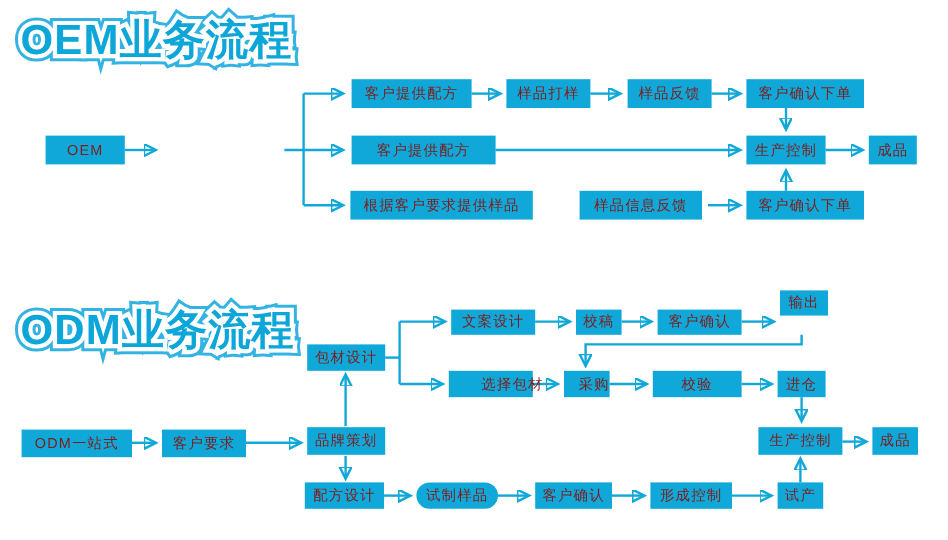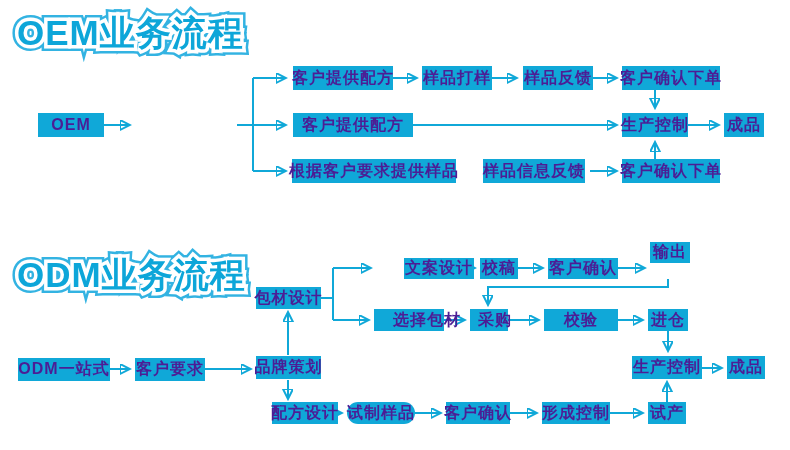--- a/index.html
+++ b/index.html
@@ -1,18 +1,18 @@
 <!DOCTYPE html>
 <html><head>
 <meta charset="utf-8">
 <style>
   html,body{margin:0;padding:0;background:#ffffff;}
   #stage{position:relative;width:790px;height:450px;background:#ffffff;overflow:hidden;
          font-family:"Liberation Sans", sans-serif;text-align:right;}
-  .node{position:absolute;background:#10a8d8;color:#4c1d95;font-weight:bold;font-size:16px;
+  .node{position:absolute;background:#10a8d8;color:#7f1d1d;font-weight:normal;font-size:12px;
         display:flex;align-items:center;justify-content:center;white-space:nowrap;
         box-sizing:border-box;letter-spacing:1px;}
   .flow-title{position:absolute;font-size:35px;font-weight:900;letter-spacing:1px;
               white-space:nowrap;height:46px;width:220px;}
   .flow-title span{position:absolute;left:0;top:0;white-space:nowrap;}
   .t-outer{color:#33b3e2;-webkit-text-stroke:12px #33b3e2;}
   .t-mid{color:#ffffff;-webkit-text-stroke:7px #ffffff;}
   .t-fill{color:#0da6d9;}
   svg.connectors{position:absolute;left:0;top:0;}
   svg.connectors path{stroke:#10a8d8;stroke-width:2;fill:none;}
@@ -74,43 +74,43 @@
   </div>
 
   <div class="node" style="left:38px;top:113px;width:66px;height:24px;">OEM</div>
   <div class="node" style="left:293px;top:66px;width:100px;height:24px;">客户提供配方</div>
   <div class="node" style="left:422px;top:66px;width:70px;height:24px;">样品打样</div>
   <div class="node" style="left:523px;top:66px;width:70px;height:24px;">样品反馈</div>
   <div class="node" style="left:622px;top:66px;width:98px;height:24px;">客户确认下单</div>
   <div class="node" style="left:293px;top:113px;width:120px;height:24px;">客户提供配方</div>
   <div class="node" style="left:622px;top:113px;width:66px;height:24px;">生产控制</div>
   <div class="node" style="left:724px;top:113px;width:40px;height:24px;">成品</div>
-  <div class="node" style="left:292px;top:159px;width:164px;height:24px;">根据客户要求提供样品</div>
+  <div class="node" style="left:292px;top:159px;width:152px;height:24px;">根据客户要求提供样品</div>
   <div class="node" style="left:483px;top:159px;width:102px;height:24px;">样品信息反馈</div>
   <div class="node" style="left:622px;top:159px;width:98px;height:24px;">客户确认下单</div>
 
   <div class="flow-title" style="left:17px;top:252px;">
     <span class="t-outer">ODM业务流程</span>
     <span class="t-mid">ODM业务流程</span>
     <span class="t-fill">ODM业务流程</span>
   </div>
 
   <div class="node" style="left:18px;top:358px;width:92px;height:23px;">ODM一站式</div>
   <div class="node" style="left:135px;top:358px;width:70px;height:23px;">客户要求</div>
   <div class="node" style="left:256px;top:356px;width:65px;height:23px;">品牌策划</div>
   <div class="node" style="left:256px;top:287px;width:65px;height:22px;">包材设计</div>
-  <div class="node" style="left:376px;top:258px;width:70px;height:21px;margin-left:28px;">文案设计</div>
+  <div class="node" style="left:376px;top:258px;width:70px;height:21px;">文案设计</div>
   <div class="node" style="left:480px;top:258px;width:38px;height:21px;">校稿</div>
   <div class="node" style="left:548px;top:258px;width:70px;height:21px;">客户确认</div>
   <div class="node" style="left:650px;top:242px;width:40px;height:21px;">输出</div>
   <div class="node" style="left:374px;top:309px;width:70px;height:22px;padding-left:36px;">选择包材</div>
   <div class="node" style="left:470px;top:309px;width:38px;height:22px;padding-left:12px;">采购</div>
   <div class="node" style="left:544px;top:309px;width:74px;height:22px;">校验</div>
   <div class="node" style="left:648px;top:309px;width:40px;height:22px;">进仓</div>
   <div class="node" style="left:632px;top:356px;width:70px;height:23px;">生产控制</div>
   <div class="node" style="left:727px;top:356px;width:38px;height:23px;">成品</div>
-  <div class="node" style="left:272px;top:402px;width:66px;height:22px;">配方设计</div>
+  <div class="node" style="left:254px;top:402px;width:66px;height:22px;">配方设计</div>
   <div class="node" style="left:347px;top:402px;width:68px;height:22px;border-radius:11px;">试制样品</div>
   <div class="node" style="left:446px;top:402px;width:64px;height:22px;">客户确认</div>
   <div class="node" style="left:542px;top:402px;width:68px;height:22px;">形成控制</div>
   <div class="node" style="left:648px;top:402px;width:38px;height:22px;">试产</div>
 
 </div>
 
 </body></html>

